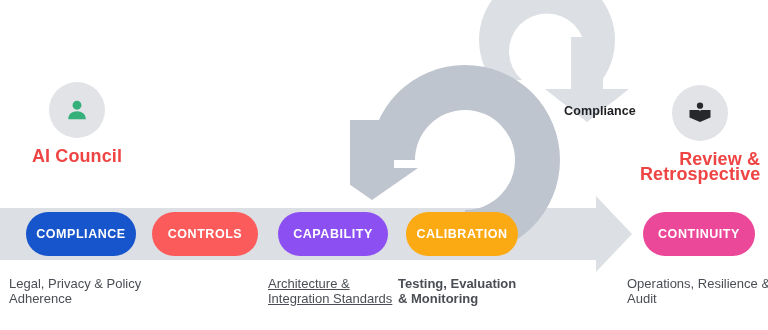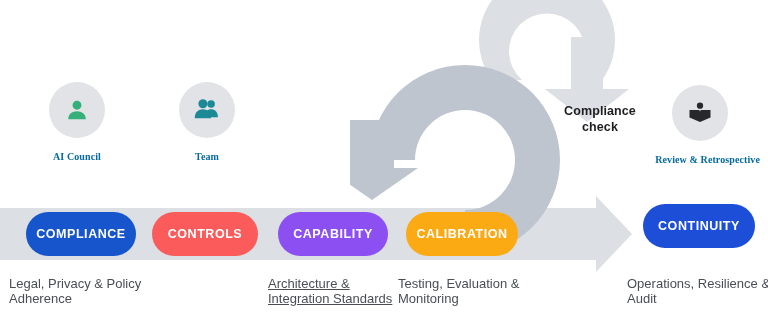--- a/index.html
+++ b/index.html
@@ -47,26 +47,25 @@
     height: 56px;
     border-radius: 50%;
     background: #e2e3e7;
     margin: 0 auto;
     display: flex;
     align-items: center;
     justify-content: center;
   }
   .persona-label {
     margin-top: 11px;
-    font-size: 10px;
+    font-size: 18px;
     font-weight: bold;
-    color: #0369a1;
+    color: #ef4444;
     line-height: 15px;
     letter-spacing: .1px;
-    font-family: Liberation Serif, serif;
   }
 
   #persona-ai-council { left: 17px;  top: 82px; }
   #persona-team       { left: 147px; top: 82px; }
   #persona-review     { left: 640px; top: 85px; text-align: right; }
 
   
   .pill {
     position: absolute;
     height: 44px;
@@ -129,44 +128,32 @@
                L 115 210
                A 50 50 0 1 0 65 160 Z" fill="#bfc5cf"></path>
       <path d="M -18 138 L 30 138 L 30 114 L 62 160 L 30 206 L 30 182 L -18 182 Z" fill="#bfc5cf" transform="rotate(90 22 160)"></path>
     </g>
   </svg>
 
   <div class="loop-label" id="label-approval">
   </div>
   <div class="loop-label" id="label-compliance">
     <div>Compliance</div>
-    <div>check</div>
   </div>
 
   <div class="persona" id="persona-ai-council">
     <div class="persona-disc">
       <svg width="26" height="26" viewBox="0 0 24 24">
         <circle cx="12" cy="7.6" r="4.1" fill="#35b07a"></circle>
         <path d="M3.9 20.5 C3.9 15.6 7.5 13.1 12 13.1 C16.5 13.1 20.1 15.6 20.1 20.5 Z" fill="#35b07a"></path>
       </svg>
     </div>
     <div class="persona-label">AI Council</div>
   </div>
 
-  <div class="persona" id="persona-team">
-    <div class="persona-disc">
-      <svg width="28" height="28" viewBox="0 0 26 24">
-        <circle cx="16.8" cy="6.4" r="3.5" fill="#1b8a96"></circle>
-        <path d="M10.6 18.8 C10.6 13.6 13.5 11.4 16.8 11.4 C20.2 11.4 23.1 13.6 23.1 18.8 Z" fill="#1b8a96"></path>
-        <circle cx="9.2" cy="6.2" r="4.2" fill="#1b8a96"></circle>
-        <path d="M1.6 19.6 C1.6 13.8 5.1 11.3 9.2 11.3 C13.3 11.3 16.8 13.8 16.8 19.6 Z" fill="#1b8a96"></path>
-      </svg>
-    </div>
-    <div class="persona-label">Team</div>
-  </div>
 
   <div class="persona" id="persona-review">
     <div class="persona-disc">
       <svg width="26" height="26" viewBox="0 0 24 24">
         <circle cx="12" cy="5.2" r="2.9" fill="#26282b"></circle>
         <path d="M2.3 9.2 L10.6 9.2 C11.4 9.2 12 9.8 12 10.6 L12 20.3 L2.3 16.2 Z" fill="#26282b"></path>
         <path d="M21.7 9.2 L13.4 9.2 C12.6 9.2 12 9.8 12 10.6 L12 20.3 L21.7 16.2 Z" fill="#26282b"></path>
       </svg>
     </div>
     <div class="persona-label">Review &amp; Retrospective</div>
@@ -177,22 +164,22 @@
   </div>
   <div class="pill" id="pill-capability" style="left:278px; top:212px; width:110px; background:#8c4ff2;">
     <span>CAPABILITY</span>
   </div>
   <div class="pill" id="pill-controls" style="left:152px; top:212px; width:106px; background:#fb5b5b;">
     <span>CONTROLS</span>
   </div>
   <div class="pill" id="pill-calibration" style="left:406px; top:212px; width:112px; background:#fbaa14;">
     <span>CALIBRATION</span>
   </div>
-  <div class="pill" id="pill-continuity" style="left:643px; top:204px; width:112px; background:#1d4ed8;text-align:right;">
+  <div class="pill" id="pill-continuity" style="left:643px; top:212px; width:112px; background:#ec4899;text-align:right;">
     <span>CONTINUITY</span>
   </div>
 
   <div class="caption" style="left:9px;   top:276px; width:145px;">Legal, Privacy &amp; Policy Adherence</div>
   <div class="caption" style="left:268px; top:276px; width:132px;text-decoration:underline;">Architecture &amp; Integration Standards</div>
-  <div class="caption" style="left:398px; top:276px; width:130px;">Testing, Evaluation &amp; Monitoring</div>
+  <div class="caption" style="left:398px; top:276px; width:130px;font-weight:bold;">Testing, Evaluation &amp; Monitoring</div>
   <div class="caption" style="left:627px; top:276px; width:145px;">Operations, Resilience &amp; Audit</div>
 
 </div>
 
 </body></html>

